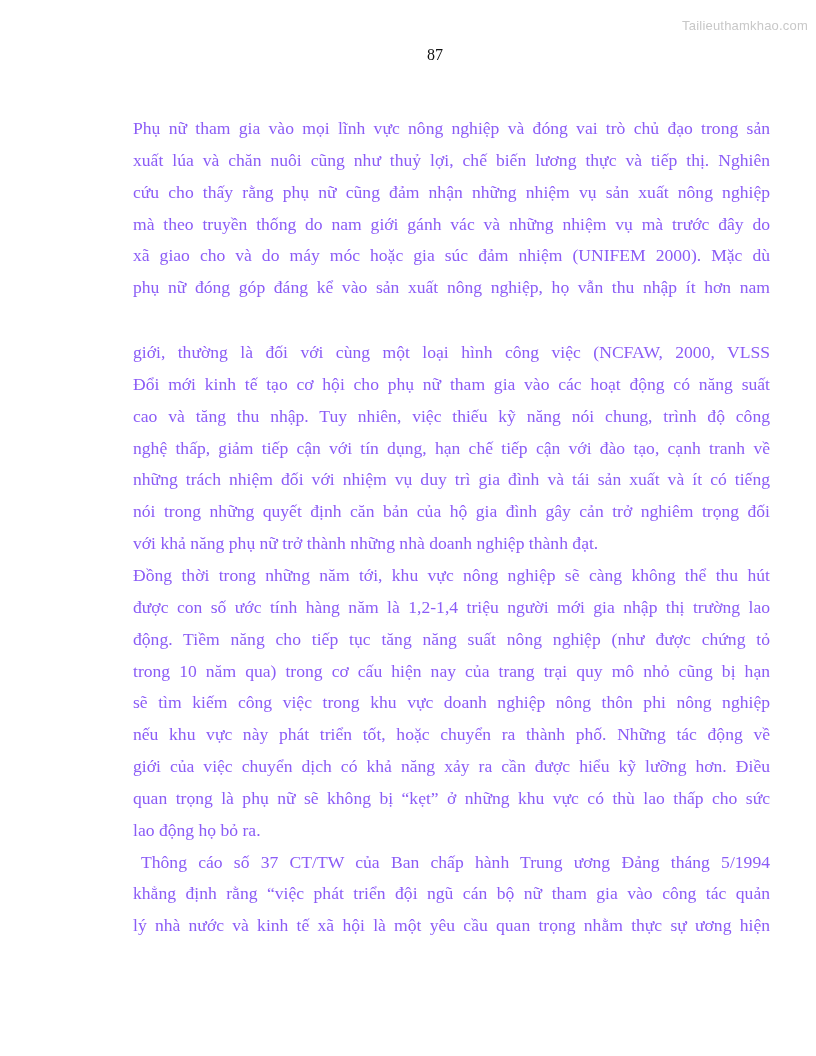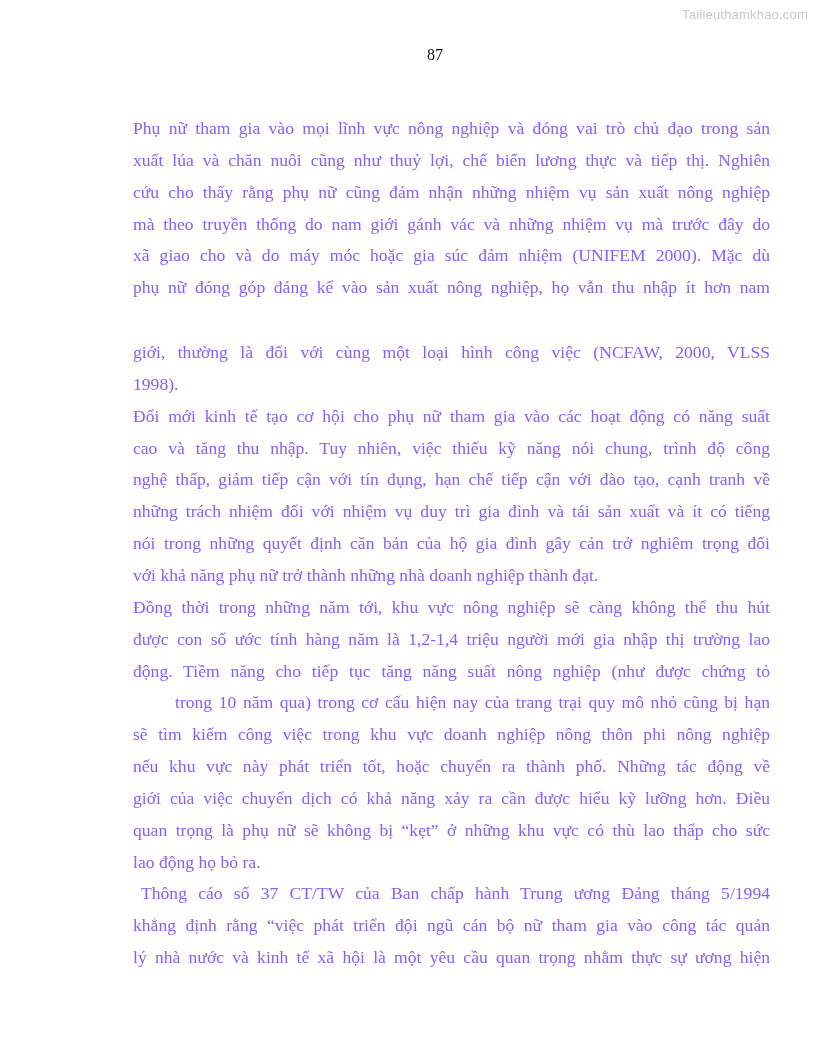--- a/index.html
+++ b/index.html
@@ -1,18 +1,18 @@
 <!DOCTYPE html>
 <html><head>
 <meta charset="utf-8">
 <style>
   html, body { margin: 0; padding: 0; background: #ffffff; }
   body { width: 816px; height: 1056px; position: relative; overflow: hidden; }
   .watermark {
-    position: absolute; top: 7px; right: 8px;
+    position: absolute; top: 18px; right: 8px;
     font-family: "Liberation Sans", sans-serif; font-size: 13px;
     color: #c8c8c8; letter-spacing: 0.2px;
   }
   .page-number {
     position: absolute; top: 46px; left: 0; width: 870px; text-align: center;
     font-family: "Liberation Serif", serif; font-size: 16px; color: #111;
   }
   .body-text {
     position: absolute; left: 133px; top: 113px; width: 637px;
     font-family: "Liberation Serif", serif; font-size: 17.6px; color: #8b5cf6;
@@ -31,35 +31,34 @@
 
 <div class="body-text">
   <div>
     <div class="line" style="white-space: normal; overflow: hidden;">Phụ nữ tham gia vào mọi lĩnh vực nông nghiệp và đóng vai trò chủ đạo trong sản</div>
     <div class="line" style="white-space: normal; overflow: hidden;">xuất lúa và chăn nuôi cũng như thuỷ lợi, chế biến lương thực và tiếp thị. Nghiên</div>
     <div class="line" style="white-space: normal; overflow: hidden;">cứu cho thấy rằng phụ nữ cũng đảm nhận những nhiệm vụ sản xuất nông nghiệp</div>
     <div class="line" style="white-space: normal; overflow: hidden;">mà theo truyền thống do nam giới gánh vác và những nhiệm vụ mà trước đây do</div>
     <div class="line" style="white-space: normal; overflow: hidden;">xã giao cho và do máy móc hoặc gia súc đảm nhiệm (UNIFEM 2000). Mặc dù</div>
     <div class="line" style="white-space: normal; overflow: hidden;">phụ nữ đóng góp đáng kể vào sản xuất nông nghiệp, họ vẫn thu nhập ít hơn nam</div>
     <div class="line" style="white-space: normal; overflow: hidden; margin-top: 33px;">giới, thường là đối với cùng một loại hình công việc (NCFAW, 2000, VLSS</div>
-    <div class="line last">1998).</div>
   </div>
   <div>
     <div class="line" style="white-space: normal; overflow: hidden;">Đổi mới kinh tế tạo cơ hội cho phụ nữ tham gia vào các hoạt động có năng suất</div>
     <div class="line" style="white-space: normal; overflow: hidden;">cao và tăng thu nhập. Tuy nhiên, việc thiếu kỹ năng nói chung, trình độ công</div>
     <div class="line" style="white-space: normal; overflow: hidden;">nghệ thấp, giảm tiếp cận với tín dụng, hạn chế tiếp cận với đào tạo, cạnh tranh về</div>
     <div class="line" style="white-space: normal; overflow: hidden;">những trách nhiệm đối với nhiệm vụ duy trì gia đình và tái sản xuất và ít có tiếng</div>
     <div class="line" style="white-space: normal; overflow: hidden;">nói trong những quyết định căn bản của hộ gia đình gây cản trở nghiêm trọng đối</div>
     <div class="line last">với khả năng phụ nữ trở thành những nhà doanh nghiệp thành đạt.</div>
   </div>
   <div>
     <div class="line" style="white-space: normal; overflow: hidden;">Đồng thời trong những năm tới, khu vực nông nghiệp sẽ càng không thể thu hút</div>
     <div class="line" style="white-space: normal; overflow: hidden;">được con số ước tính hàng năm là 1,2-1,4 triệu người mới gia nhập thị trường lao</div>
     <div class="line" style="white-space: normal; overflow: hidden;">động. Tiềm năng cho tiếp tục tăng năng suất nông nghiệp (như được chứng tỏ</div>
-    <div class="line" style="white-space: normal; overflow: hidden; margin-left: 42px;">trong 10 năm qua) trong cơ cấu hiện nay của trang trại quy mô nhỏ cũng bị hạn</div>
+    <div class="line" style="white-space: normal; overflow: hidden;">trong 10 năm qua) trong cơ cấu hiện nay của trang trại quy mô nhỏ cũng bị hạn</div>
     <div class="line" style="white-space: normal; overflow: hidden;">sẽ tìm kiếm công việc trong khu vực doanh nghiệp nông thôn phi nông nghiệp</div>
     <div class="line" style="white-space: normal; overflow: hidden;">nếu khu vực này phát triển tốt, hoặc chuyển ra thành phố. Những tác động về</div>
     <div class="line" style="white-space: normal; overflow: hidden;">giới của việc chuyển dịch có khả năng xảy ra cần được hiểu kỹ lưỡng hơn. Điều</div>
     <div class="line" style="white-space: normal; overflow: hidden;">quan trọng là phụ nữ sẽ không bị “kẹt” ở những khu vực có thù lao thấp cho sức</div>
     <div class="line last">lao động họ bỏ ra.</div>
   </div>
   <div>
     <div class="line" style="white-space: normal; overflow: hidden; margin-left: 8px;">Thông cáo số 37 CT/TW của Ban chấp hành Trung ương Đảng tháng 5/1994</div>
     <div class="line" style="white-space: normal; overflow: hidden;">khẳng định rằng “việc phát triển đội ngũ cán bộ nữ tham gia vào công tác quản</div>
     <div class="line" style="white-space: normal; overflow: hidden;">lý nhà nước và kinh tế xã hội là một yêu cầu quan trọng nhằm thực sự ương hiện</div>

